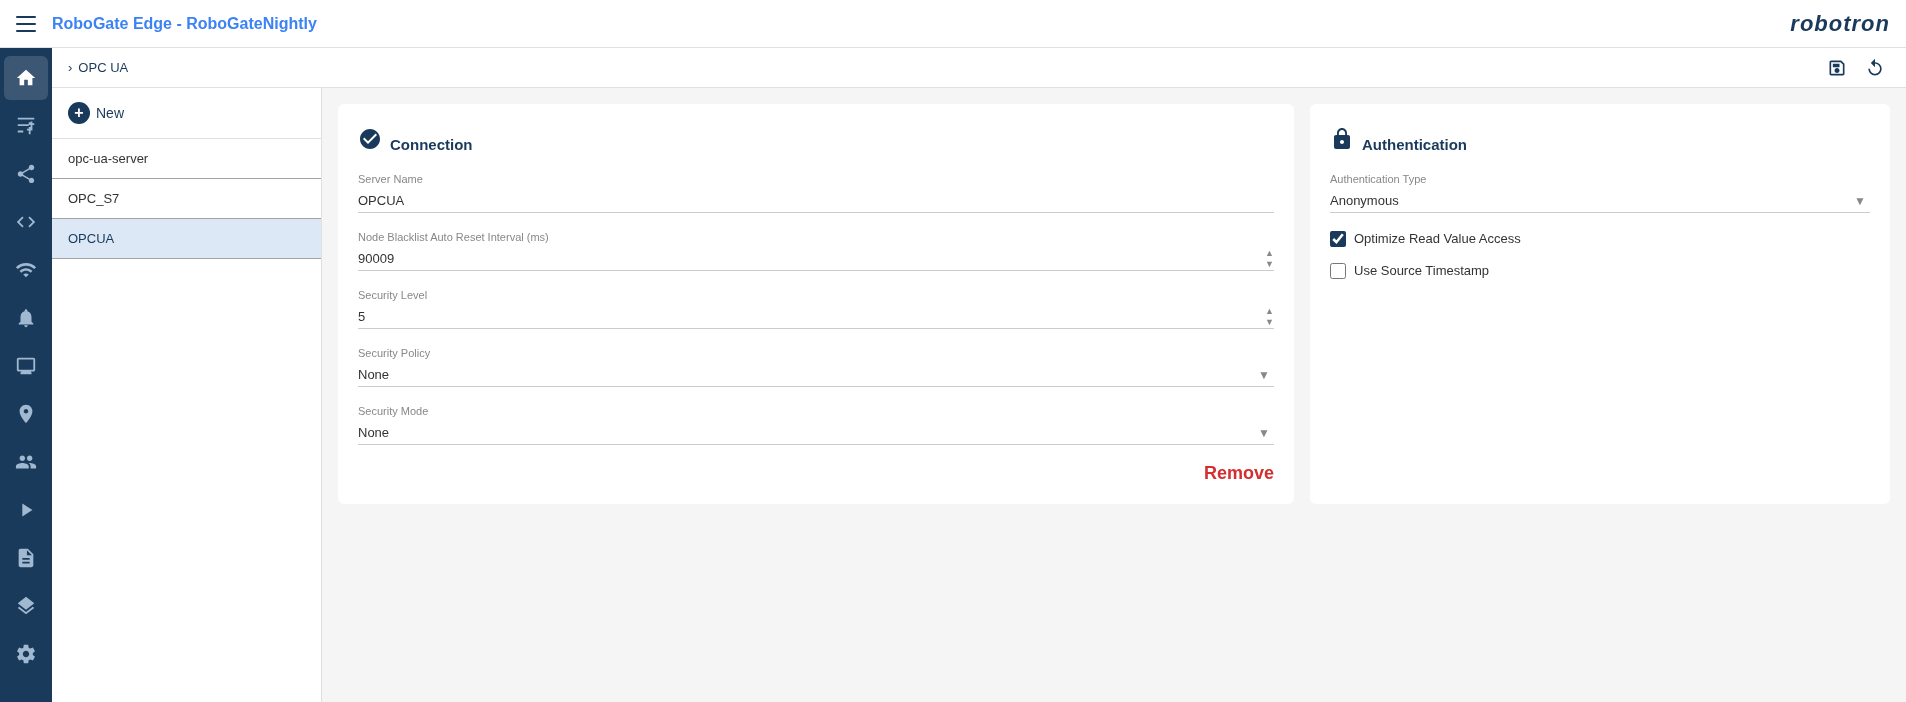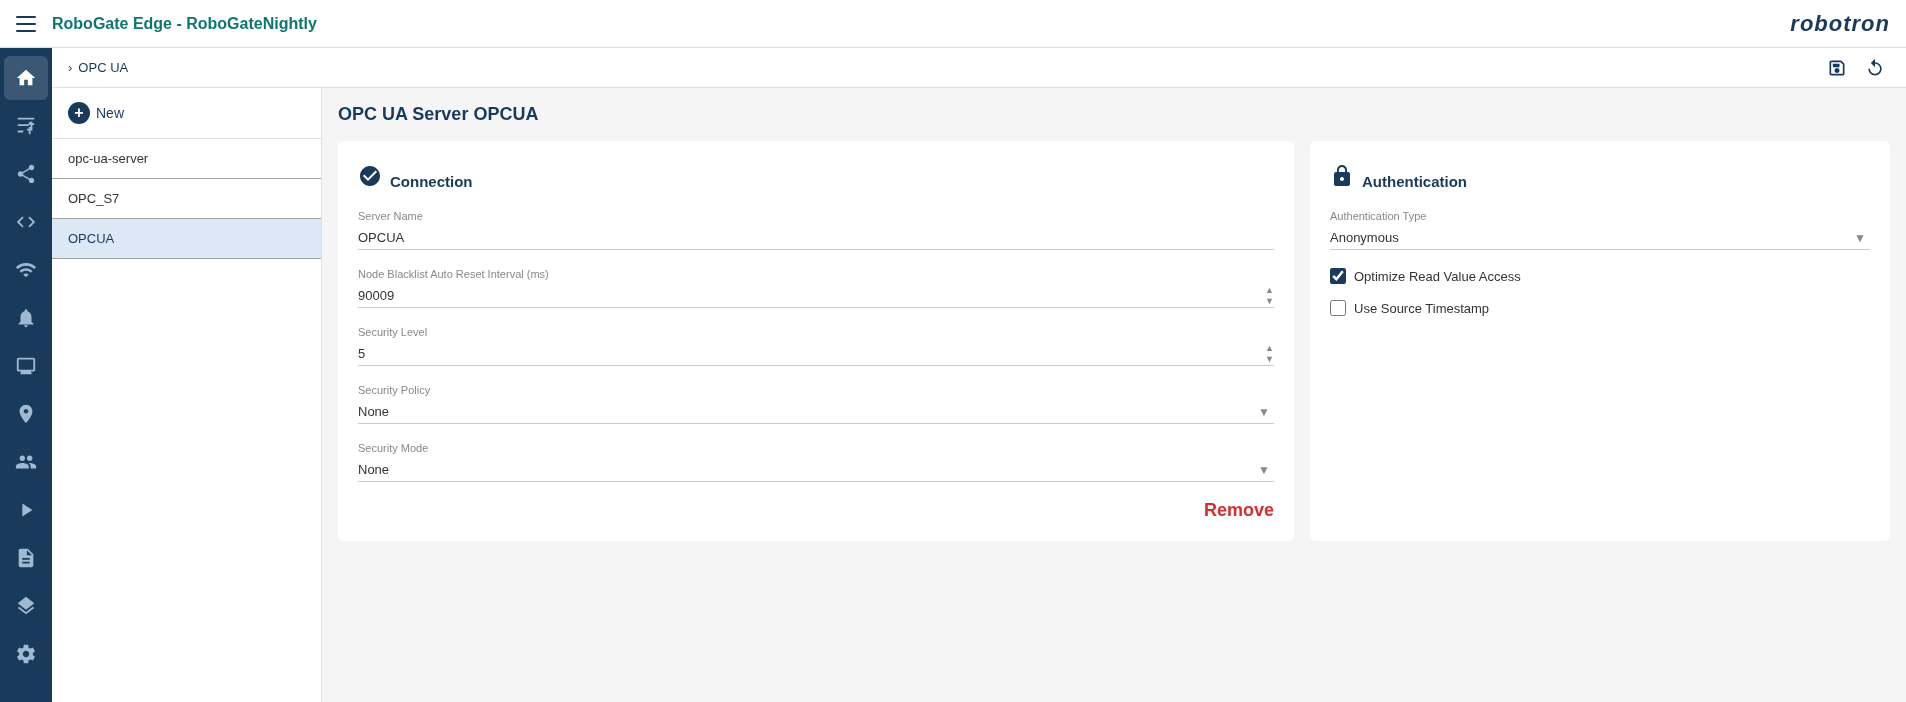--- a/index.html
+++ b/index.html
@@ -32,21 +32,21 @@
     }
     .hamburger-icon span {
       display: block;
       height: 2px;
       background: #1a3a5c;
       border-radius: 1px;
     }
     .header-title {
       font-size: 16px;
       font-weight: 600;
-      color: #0f766e;
+      color: #3b82f6;
     }
     .logo-text {
       font-size: 22px;
       font-weight: 900;
       color: #1a3a5c;
       letter-spacing: 1px;
       font-style: italic;
     }
 
     
@@ -348,21 +348,20 @@
 
     
     .auth-card {
       min-width: 480px;
       max-width: 580px;
     }
 
     
     .checkbox-row {
       display: flex;
-      align-items: center;
       gap: 8px;
       margin-bottom: 16px;
       font-size: 13px;
       color: #333;
     }
     .checkbox-row input[type="checkbox"] {
       width: 16px;
       height: 16px;
       cursor: pointer;
       accent-color: #1a3a5c;
@@ -499,21 +498,20 @@
         <div class="new-btn">
           <div class="new-btn-icon">+</div>
           <span>New</span>
         </div>
         <div class="server-list-item">opc-ua-server</div>
         <div class="server-list-item">OPC_S7</div>
         <div class="server-list-item selected">OPCUA</div>
       </div>
 
       <div class="form-area">
-        <div class="page-title">OPC UA Server OPCUA</div>
 
         <div class="form-columns">
 
           <div class="form-card">
             <div class="card-header">
               <svg class="card-header-icon" viewBox="0 0 24 24" fill="#1a3a5c">
                   <path d="M12 2C6.48 2 2 6.48 2 12s4.48 10 10 10 10-4.48 10-10S17.52 2 12 2zm-2 15l-5-5 1.41-1.41L10 14.17l7.59-7.59L19 8l-9 9z"></path>
                 </svg>
               <span class="card-title">Connection</span>
             </div>

